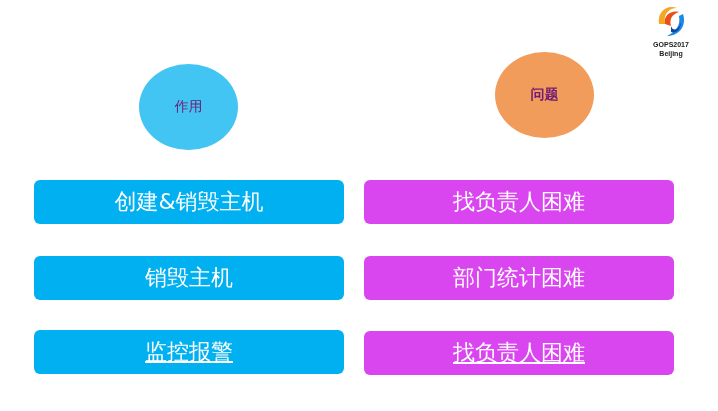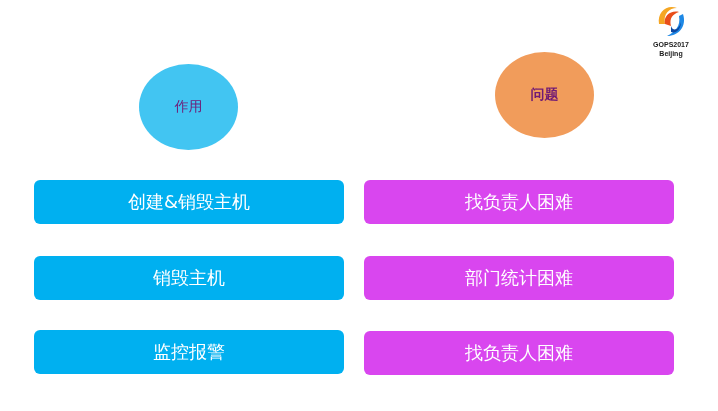--- a/index.html
+++ b/index.html
@@ -11,27 +11,27 @@
     .logo svg { display: block; margin: 0 auto; }
     .logo-text { font-family: "Liberation Sans", sans-serif; font-size: 7px; font-weight: bold; color: #222; line-height: 9px; }
     .circle {
       position: absolute; width: 99px; height: 86px; border-radius: 50%;
       color: #701a75; font-size: 14px; display: flex; align-items: center; justify-content: center;
     }
     .circle.blue { background: #42c5f2; left: 139px; top: 64px; }
     .circle.orange { background: #f19c5b; left: 495px; top: 52px; font-weight: bold; }
     .box {
       position: absolute; width: 310px; height: 44px; border-radius: 6px;
-      color: #fff; font-size: 18px; display: flex; align-items: center; justify-content: center;
+      color: #fff; font-size: 22px; display: flex; align-items: center; justify-content: center;
     }
     .box.blue { background: #00b0f0; left: 34px; }
     .box.orange { background: #d946ef; left: 364px; }
     .r1 { top: 180px; }
     .r2 { top: 256px; }
-    .r3 { top: 330px; }
+    .r3 { top: 330px; text-decoration: underline; }
     .box.orange.r3 { top: 331px; }
   </style>
 </head>
 <body>
 
 <div class="logo">
   <svg width="40" height="38" viewBox="0 0 40 38">
     <circle cx="20" cy="19" r="17" fill="#ffffff"></circle>
     <path d="M8 22 C6 10,16 2,26 6 C18 6,12 12,14 22 Z" fill="#f5a623"></path>
     <path d="M14 22 C12 14,20 8,28 10 C22 12,18 16,20 24 Z" fill="#e94e1b"></path>

